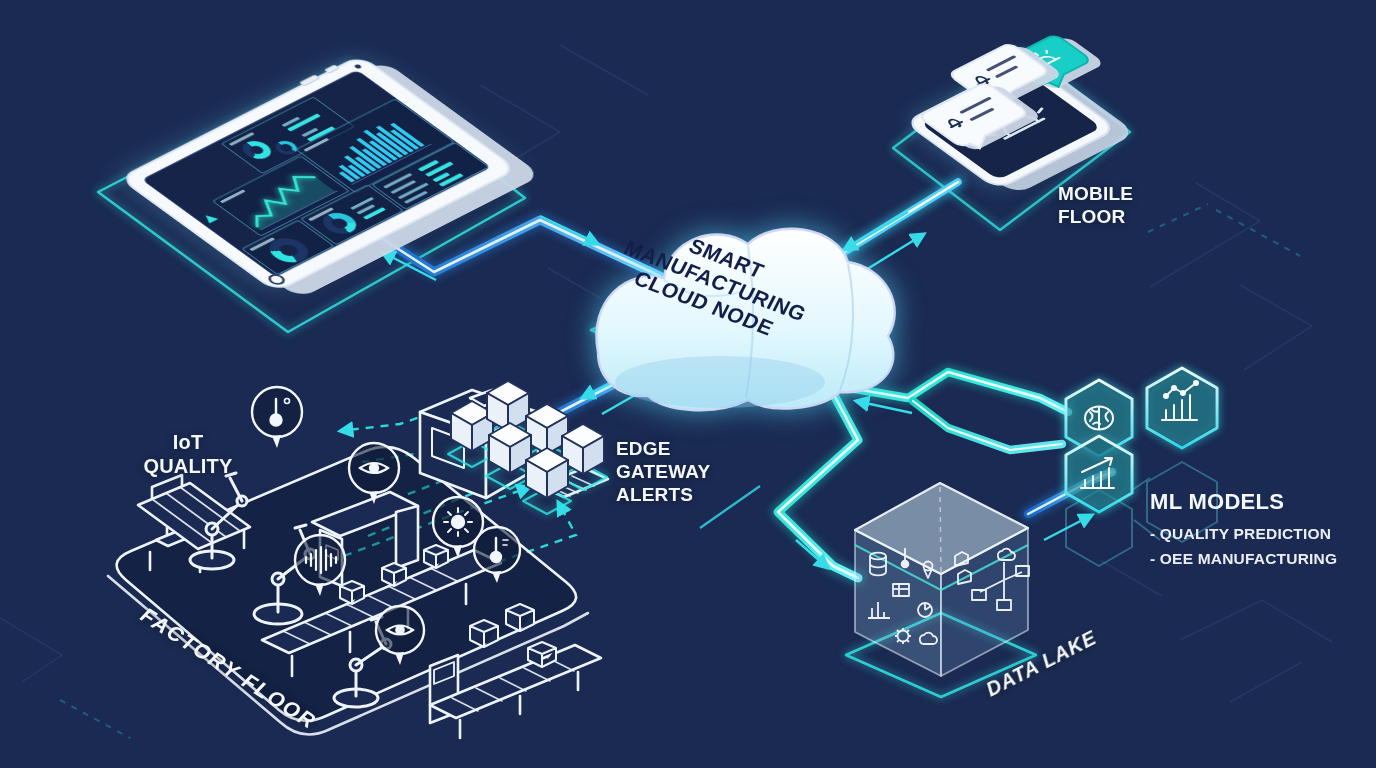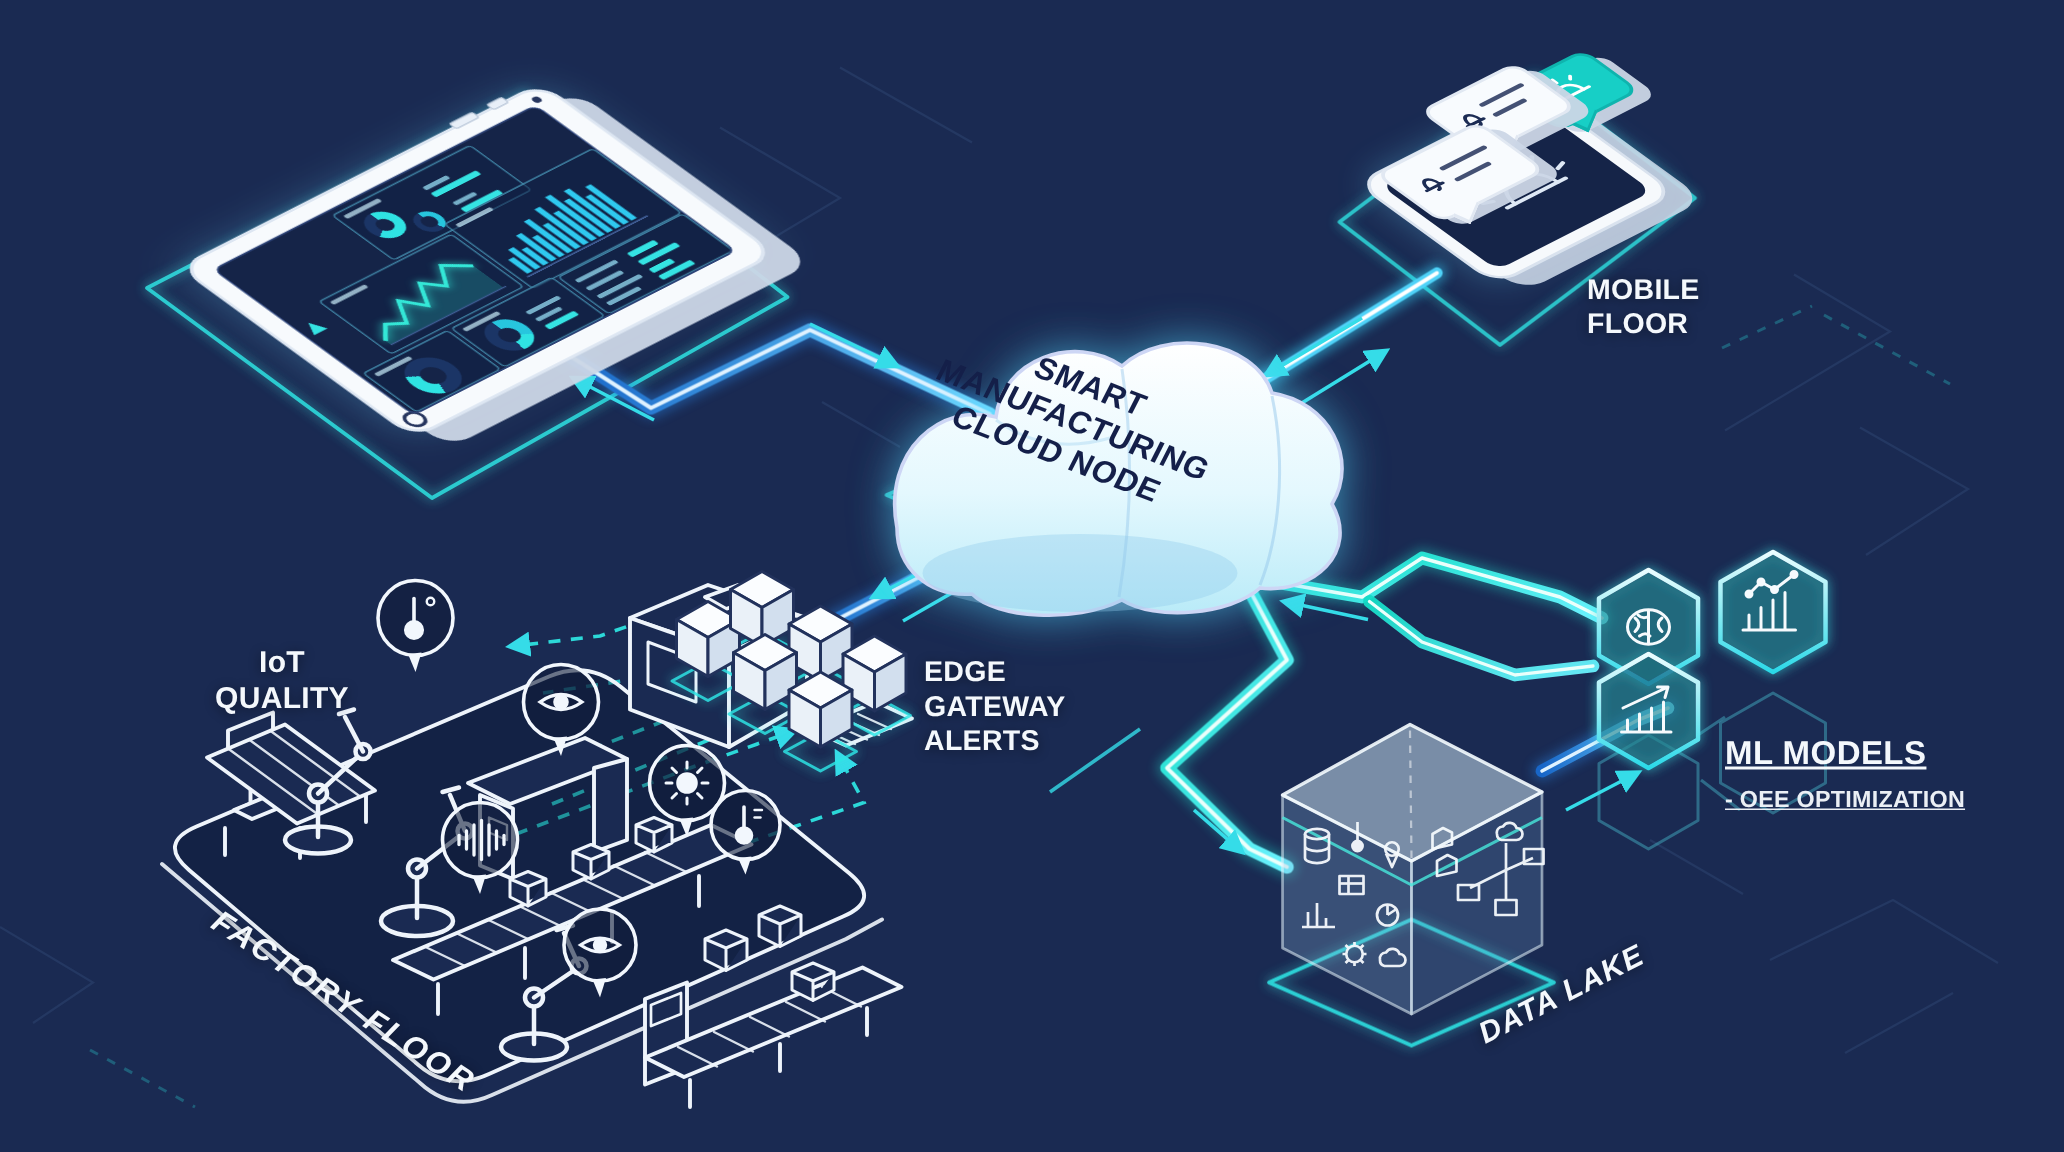--- a/index.html
+++ b/index.html
@@ -43,21 +43,21 @@
        transform:skewX(-35deg) rotate(45deg);}
   .bub.teal{background:#17cfc6;border-color:#0fb4ae;}
   .bub.teal::after{border-color:#0fb4ae;}
   .bline{position:absolute;height:3px;border-radius:2px;background:#24335c;opacity:.85;}
   
   #cloud-label{position:absolute;left:612px;top:244px;width:206px;text-align:center;
        color:#141f49;font-weight:bold;font-size:21px;line-height:1.18;letter-spacing:.5px;
        transform:rotate(21deg) skewX(-6deg);transform-origin:50% 50%;white-space:pre-line;
        text-shadow:none;}
   
-  #ml-block{position:absolute;left:1150px;top:489px;color:#f4f8fc;text-decoration:underline;}
+  #ml-block{position:absolute;left:1150px;top:489px;color:#f4f8fc;}
   #ml-block h3{margin:0 0 6px 0;font-size:22px;letter-spacing:.3px;}
   #ml-block ul{margin:0;padding:0;list-style:none;font-size:15.5px;font-weight:bold;
                line-height:1.62;letter-spacing:.2px;opacity:.96;}
 </style>
 </head>
 <body>
 
 <div id="stage">
 
 <svg width="1376" height="768" viewBox="0 0 1376 768" style="position:absolute;left:0;top:0">
@@ -629,17 +629,18 @@
 GATEWAY
 ALERTS</div>
 
 <div class="lbl italic" style="left:150px;top:602px;font-size:21px;letter-spacing:2px;transform:rotate(33deg)">FACTORY FLOOR</div>
 
 <div class="lbl italic" style="left:982px;top:680px;font-size:20px;letter-spacing:1px;transform:rotate(-27deg)">DATA LAKE</div>
 
 <div id="ml-block">
   <h3>ML MODELS</h3>
   <ul>
-    <li>- OEE OPTIMIZATION</li>
+    <li>- QUALITY PREDICTION</li>
+    <li>- OEE MANUFACTURING</li>
   </ul>
 </div>
 
 </div>
 
 </body></html>

